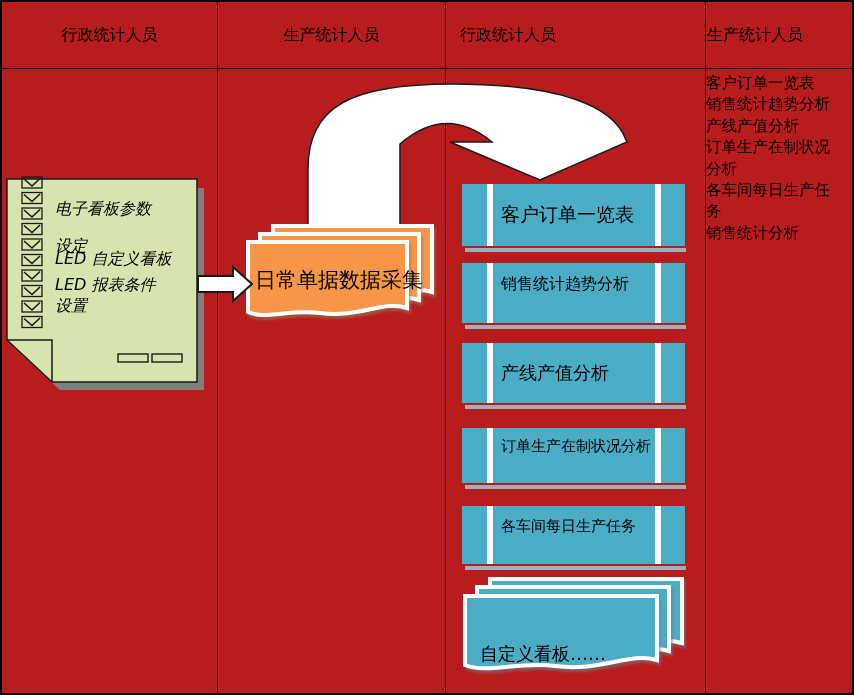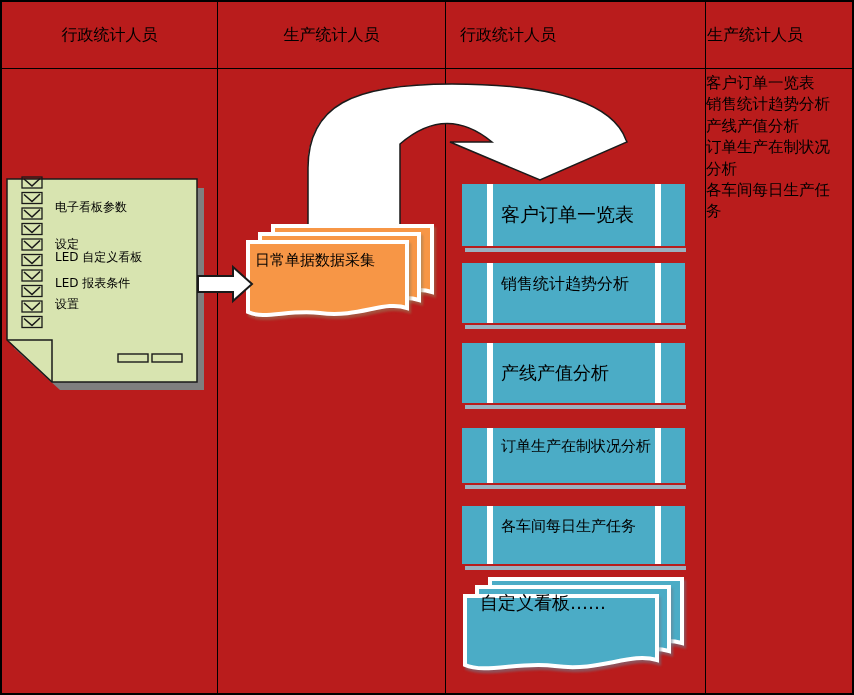--- a/index.html
+++ b/index.html
@@ -2,21 +2,21 @@
 <html><head>
 <meta charset="utf-8">
 <style>
   html,body{margin:0;padding:0;background:#fff;font-family:"DejaVu Sans","Liberation Sans",sans-serif;}
   .canvas{position:relative;width:854px;height:695px;background:#b91c1c;border:2px solid #000;box-sizing:border-box;overflow:hidden;color:#000;}
   .vline{position:absolute;top:0;width:1px;height:691px;background:#000;}
   .hline{position:absolute;left:0;top:66px;width:850px;height:1px;background:#000;}
   .lane-h{position:absolute;top:0;height:66px;display:flex;align-items:center;font-size:16px;white-space:nowrap;}
   .lane-h.center{justify-content:center;}
   .shapes{position:absolute;left:0;top:0;width:850px;height:691px;}
-  .notetext{position:absolute;font-size:12px;white-space:nowrap;}
+  .notetext{position:absolute;font-size:16px;white-space:nowrap;font-style:italic;}
   .sheet-label{position:absolute;white-space:nowrap;}
   .pbox{position:absolute;left:460px;width:223px;display:flex;background:#fff;}
   .pbox .bar-l{width:25px;background:#4bacc6;}
   .pbox .bar-r{width:24px;background:#4bacc6;}
   .pbox .gap{width:6px;background:#fff;}
   .pbox .main{flex:1;background:#4bacc6;display:flex;align-items:center;padding-left:8px;box-sizing:border-box;}
   .pbox.lift .main{padding-bottom:18px;}
   .pbox-shadow{position:absolute;left:463px;width:221px;height:4px;background:#9bb1c0;}
   .report-list{position:absolute;left:704px;top:71px;width:134px;font-size:15.5px;line-height:21.4px;}
   .report-item{word-break:break-all;}
@@ -81,21 +81,21 @@
       <path class="sheet b-sheet" transform="translate(463,594)" d="M0,0 H192 V64 C164,56 136,76 90,70 C56,65 20,78 0,69 Z"></path>
     </g>
   </svg>
 
   <div class="notetext" style="left:53px;top:197px">电子看板参数</div>
   <div class="notetext" style="left:53px;top:234px">设定</div>
   <div class="notetext" style="left:53px;top:247px">LED 自定义看板</div>
   <div class="notetext" style="left:53px;top:273px">LED 报表条件</div>
   <div class="notetext" style="left:53px;top:294px">设置</div>
 
-  <div class="sheet-label" style="left:253px;top:249px;font-size:15px">日常单据数据采集</div>
+  <div class="sheet-label" style="left:253px;top:264px;font-size:21px">日常单据数据采集</div>
 
   <div class="pbox" style="top:182px;height:62px;font-size:19px">
     <div class="bar-l"></div>
       <div class="gap"></div>
     <div class="main">
         <span>客户订单一览表</span>
       </div>
     <div class="gap"></div>
       <div class="bar-r"></div>
   </div>
@@ -138,23 +138,24 @@
     <div class="bar-l"></div>
       <div class="gap"></div>
     <div class="main">
         <span>各车间每日生产任务</span>
       </div>
     <div class="gap"></div>
       <div class="bar-r"></div>
   </div>
   <div class="pbox-shadow" style="top:564px"></div>
 
-  <div class="sheet-label" style="left:478px;top:589px;font-size:18px">自定义看板……</div>
+  <div class="sheet-label" style="left:478px;top:640px;font-size:18px">自定义看板……</div>
 
   <div class="report-list">
     <div class="report-item">客户订单一览表</div>
     <div class="report-item">销售统计趋势分析</div>
     <div class="report-item">产线产值分析</div>
     <div class="report-item">订单生产在制状况分析</div>
     <div class="report-item">各车间每日生产任务</div>
+    <div class="report-item">销售统计分析</div>
   </div>
 
 </div>
 
 </body></html>

